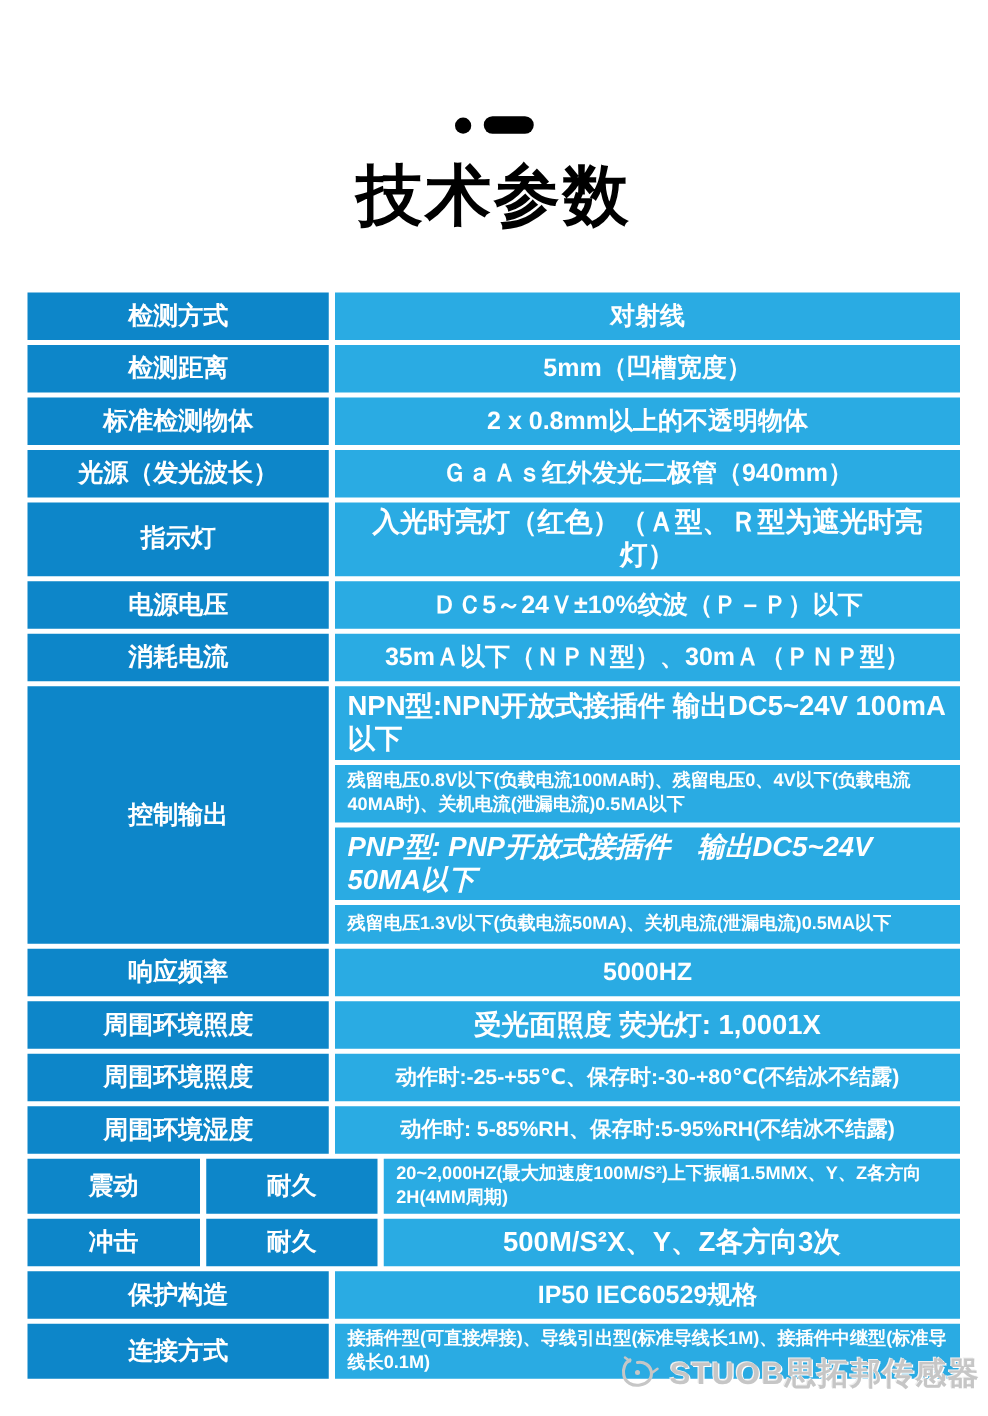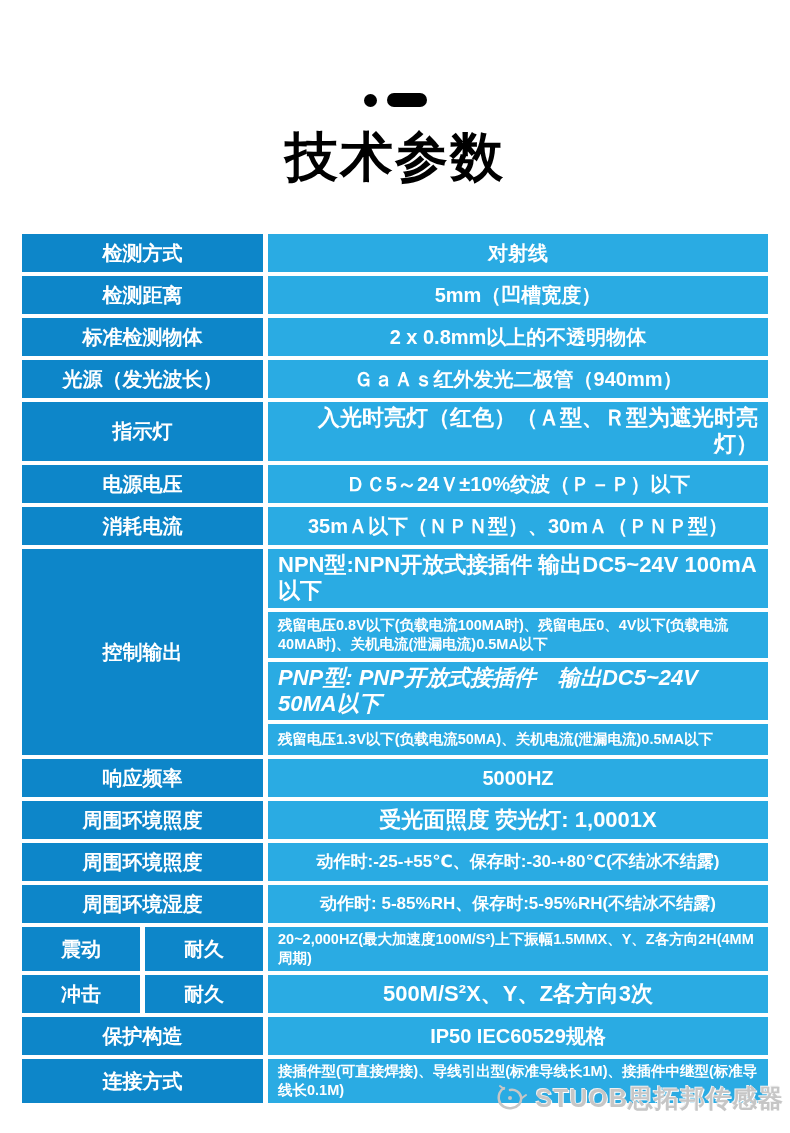--- a/index.html
+++ b/index.html
@@ -29,30 +29,30 @@
   }
   
   .spec-table{
     margin:46px 22px 0 22px;
     display:flex;flex-direction:column;gap:4px;
   }
   .row{display:flex;gap:5px;}
   .cell{
     color:#fff;font-weight:700;
     display:flex;align-items:center;justify-content:center;
-    text-align:right;line-height:1.2;
+    text-align:center;line-height:1.2;
     box-sizing:border-box;
   }
   .label{
     background:var(--label-bg,#0d86c9);
     width:241px;flex:none;
     font-size:20px;min-height:38px;
     padding:2px 4px;
   }
-  .label-pair{width:241px;flex:none;display:flex;gap:5px;}
+  .label-pair{width:280px;flex:none;display:flex;gap:5px;}
   .label-pair .label{width:118px;flex:1;}
   .value{
     background:var(--value-bg,#2aabe3);
     flex:1;font-size:20px;min-height:38px;
     padding:3px 10px;
   }
   .value.md{font-size:17px;}
   .value.sm{font-size:14.5px;line-height:1.3;}
   .value.lgl{font-size:22px;}
   .value.left{justify-content:flex-start;text-align:left;}

